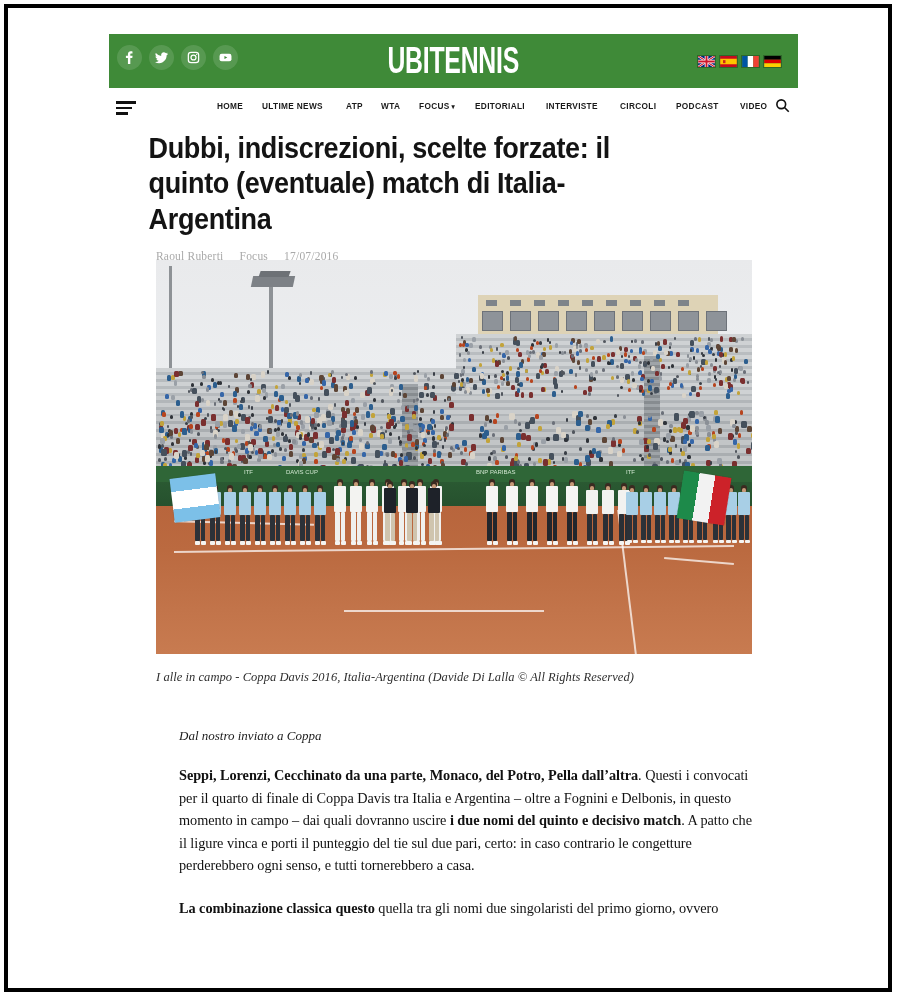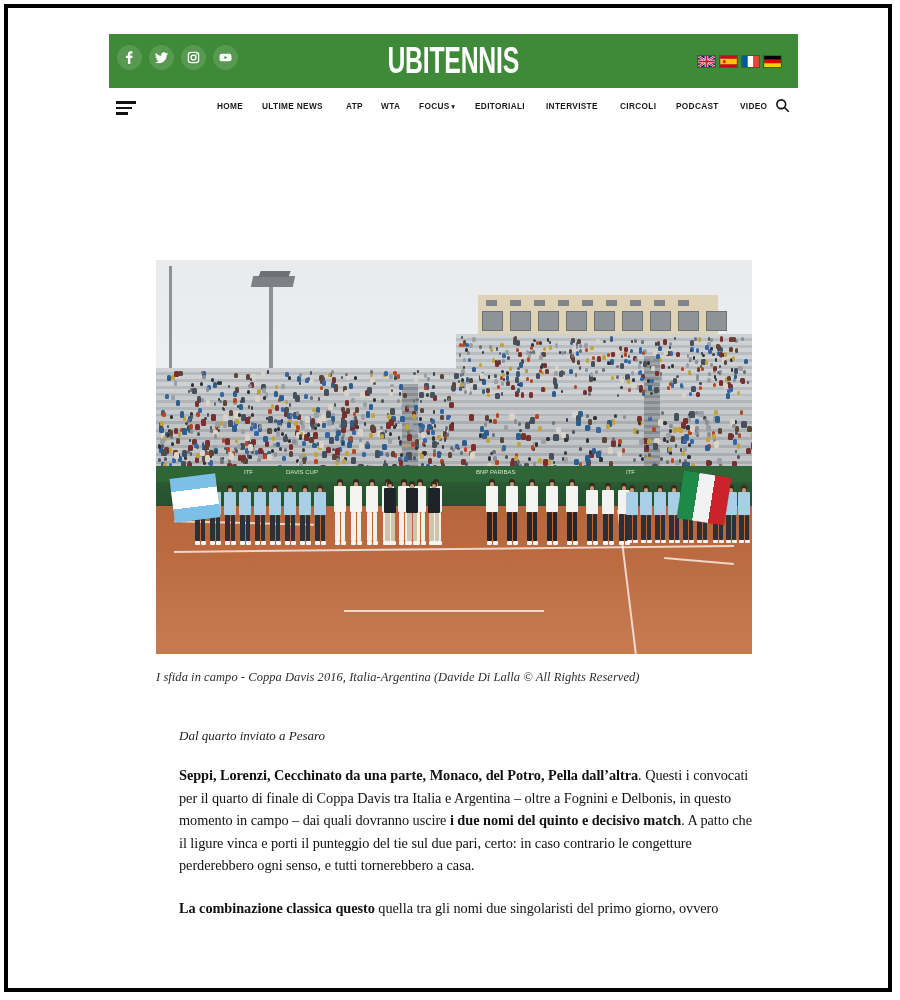--- a/index.html
+++ b/index.html
@@ -468,20 +468,28 @@
       <div class="navitem"><span>VIDEO</span></div>
     </div>
     <div class="search-icon">
       <svg width="15" height="15" viewBox="0 0 24 24" fill="none" stroke="#111" stroke-width="2.6">
             <circle cx="10" cy="10" r="7"></circle>
             <line x1="15.2" y1="15.2" x2="22" y2="22"></line>
           </svg>
     </div>
   </div>
 
+  <div class="article">
+    <h1 class="headline">Dubbi, indiscrezioni, scelte forzate: il quinto (eventuale) match di Italia-Argentina</h1>
+    <div class="byline">
+      <span class="author">Raoul Ruberti</span>
+      <span class="cat">Focus</span>
+      <span>17/07/2016</span>
+    </div>
+  </div>
 
   <div class="photo-wrap">
    <div class="photo">
      <div class="sky"></div>
      <div class="sea"></div>
 
      <div class="pole p1"></div>
      <div class="pole p2"></div>
      <div class="lamp-head"></div>
 
@@ -2058,24 +2066,24 @@
             <div class="player" style="left:588.5px;top:254.5px;width:4.5px;height:25.0px;background:#2c3138"></div>
             <div class="player" style="left:582.5px;top:279.5px;width:5px;height:3.5px;background:#f4f4f2"></div>
             <div class="player" style="left:588.5px;top:279.5px;width:5px;height:3.5px;background:#f4f4f2"></div>
           </div>
 
      <div class="flagprop" style="left:16px; top:216px; width:46px; height:44px; background:linear-gradient(#7cc0e8 0 30%, #ffffff 30% 70%, #7cc0e8 70% 100%); transform:rotate(-7deg); box-shadow:0 0 1px rgba(0,0,0,.3);"></div>
      <div class="flagprop" style="left:524px; top:214px; width:48px; height:48px; background:linear-gradient(to right, #1d8a4a 0 33%, #f2f2f2 33% 66%, #cc2229 66% 100%); transform:rotate(9deg); box-shadow:0 0 1px rgba(0,0,0,.3);"></div>
    </div>
   </div>
 
-  <div class="caption">I sfida in campo - Coppa Davis 2016, Italia-Argentina (Davide Di Lalla © All Rights Reserved)</div>
+  <div class="caption">I alle in campo - Coppa Davis 2016, Italia-Argentina (Davide Di Lalla © All Rights Reserved)</div>
 
   <div class="body-col">
-    <p class="dateline">Dal quarto inviato a Pesaro</p>
+    <p class="dateline">Dal nostro inviato a Coppa</p>
     <p class="para">
       <b>Seppi, Lorenzi, Cecchinato da una parte, Monaco, del Potro, Pella dall’altra</b><span>. Questi i convocati per il quarto di finale di Coppa Davis tra Italia e Argentina – oltre a Fognini e Delbonis, in questo momento in campo – dai quali dovranno uscire </span><b>i due nomi del quinto e decisivo match</b><span>. A patto che il ligure vinca e porti il punteggio del tie sul due pari, certo: in caso contrario le congetture perderebbero ogni senso, e tutti tornerebbero a casa.</span>
     </p>
     <p class="para">
       <b>La combinazione classica questo</b><span> quella tra gli nomi due singolaristi del primo giorno, ovvero </span>
     </p>
   </div>
 
  </div>
 </div>

